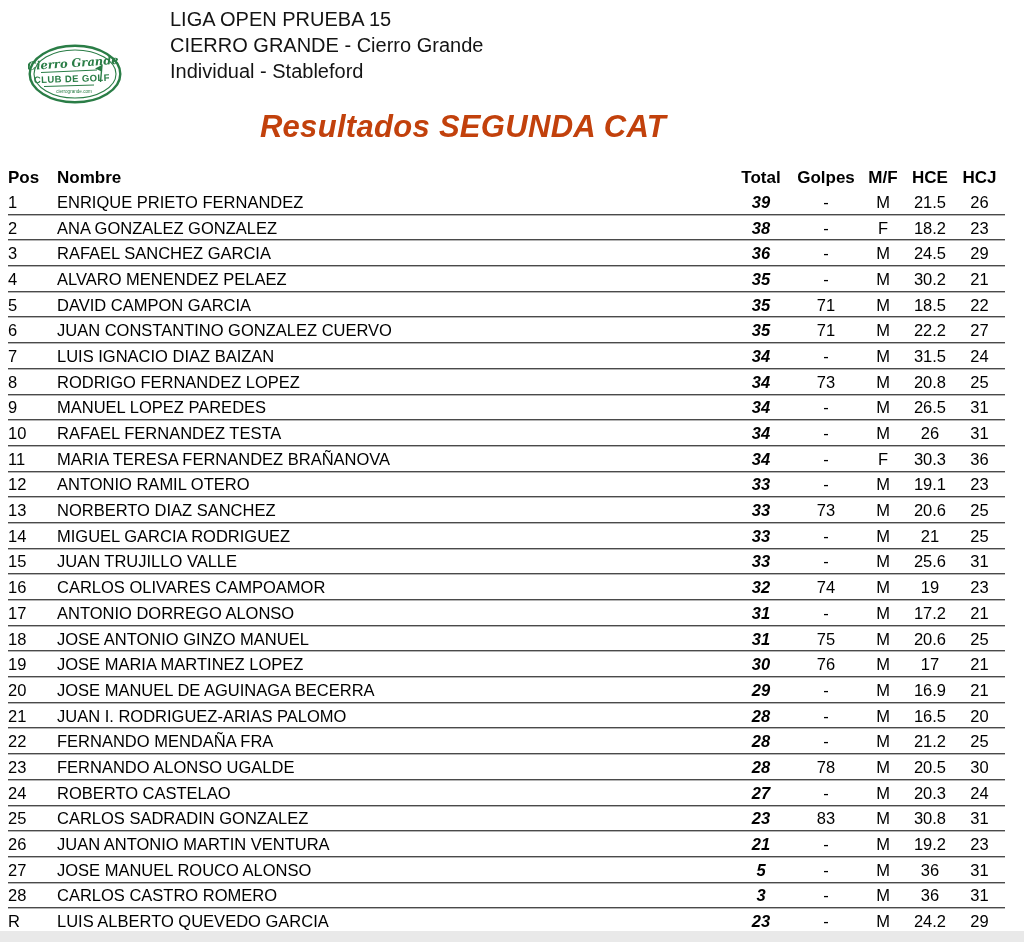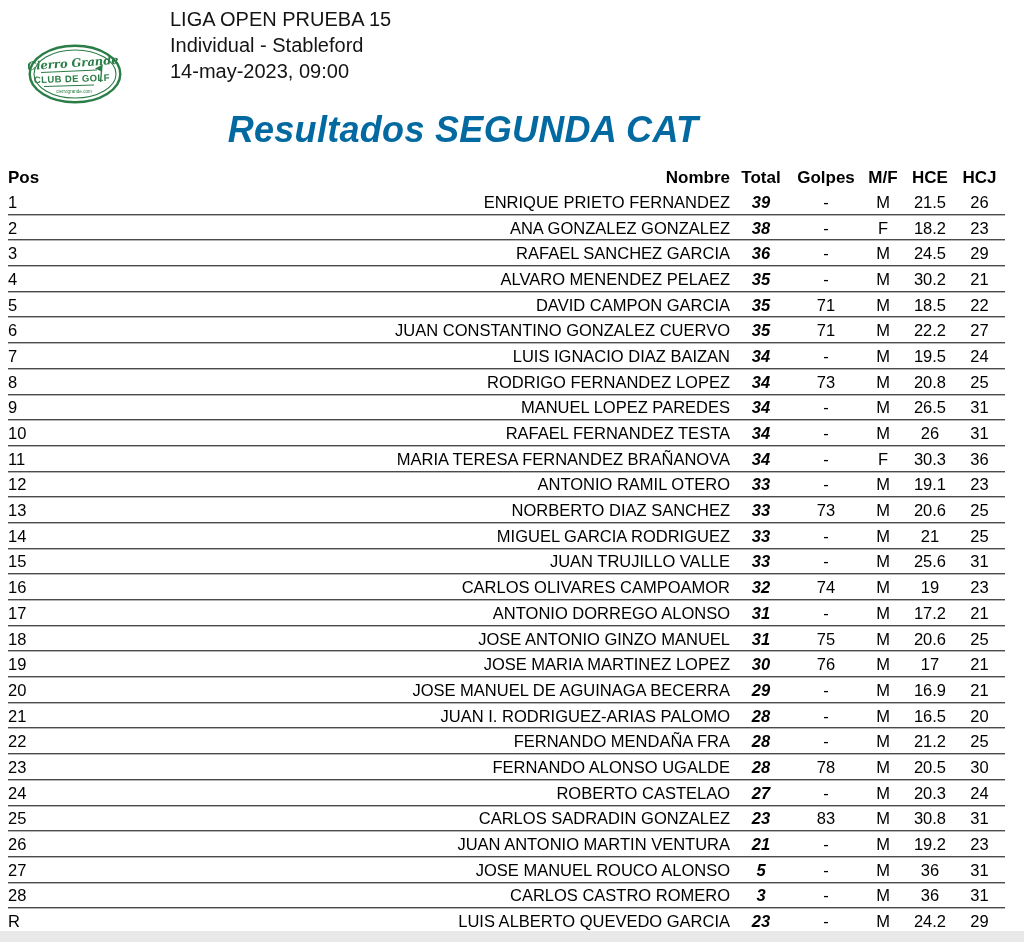--- a/index.html
+++ b/index.html
@@ -30,24 +30,24 @@
     line-height: 26px;
     color: #141414;
     white-space: nowrap;
   }
   .page-title {
     position: absolute;
     left: 0;
     top: 109px;
     width: 926px;
     text-align: center;
-    font-size: 36px;
+    font-size: 31px;
     font-weight: bold;
     font-style: italic;
-    color: #0369a1;
+    color: #c2410c;
     letter-spacing: 0.3px;
   }
   table.results {
     position: absolute;
     left: 8px;
     top: 166px;
     width: 997px;
     border-collapse: collapse;
     table-layout: fixed;
     font-size: 16.5px;
@@ -69,21 +69,21 @@
   tbody td {
     height: 24.7px;
     vertical-align: middle;
     padding: 0;
     white-space: nowrap;
     overflow: hidden;
     border-bottom: 1px solid #b5b5b5;
     box-shadow: inset 0 -1px 0 #4a4a4a;
   }
   .c-pos    { text-align: left; padding-right: 5px; }
-  .c-nombre { text-align: right;  padding-left: 9px; }
+  .c-nombre { text-align: left;  padding-left: 9px; }
   .c-total, .c-golpes, .c-mf, .c-hce, .c-hcj { text-align: center; }
   tbody td.c-total { font-weight: bold; font-style: italic; }
   .bottom-strip {
     position: absolute;
     left: 0;
     top: 931px;
     width: 1024px;
     height: 11px;
     background: #e9e9e9;
   }
@@ -102,22 +102,22 @@
     <text x="46" y="48.5" text-anchor="middle" font-family="Liberation Sans, sans-serif" font-size="4.6" fill="#2a7d46">cierrogrande.com</text>
     <g>
       <path d="M74 21 L72.5 38" stroke="#2a7d46" stroke-width="1.4" fill="none"></path>
       <path d="M74 21 L67 24.5 L73.6 27.5 Z" fill="#2a7d46"></path>
     </g>
   </svg>
 </div>
 
 <div class="event-info">
   <div>LIGA OPEN PRUEBA 15</div>
+  <div>CIERRO GRANDE - Cierro Grande</div>
   <div>Individual - Stableford</div>
-  <div>14-may-2023, 09:00</div>
 </div>
 
 <div class="page-title">Resultados SEGUNDA CAT</div>
 
 <table class="results">
   <colgroup>
     <col class="col-pos">
       <col class="col-nombre">
       <col class="col-total">
       <col class="col-golpes">
@@ -190,21 +190,21 @@
     <td class="c-mf">M</td>
     <td class="c-hce">22.2</td>
     <td class="c-hcj">27</td>
   </tr>
       <tr>
     <td class="c-pos">7</td>
     <td class="c-nombre">LUIS IGNACIO DIAZ BAIZAN</td>
     <td class="c-total">34</td>
     <td class="c-golpes">-</td>
     <td class="c-mf">M</td>
-    <td class="c-hce">19.5</td>
+    <td class="c-hce">31.5</td>
     <td class="c-hcj">24</td>
   </tr>
       <tr>
     <td class="c-pos">8</td>
     <td class="c-nombre">RODRIGO FERNANDEZ LOPEZ</td>
     <td class="c-total">34</td>
     <td class="c-golpes">73</td>
     <td class="c-mf">M</td>
     <td class="c-hce">20.8</td>
     <td class="c-hcj">25</td>

